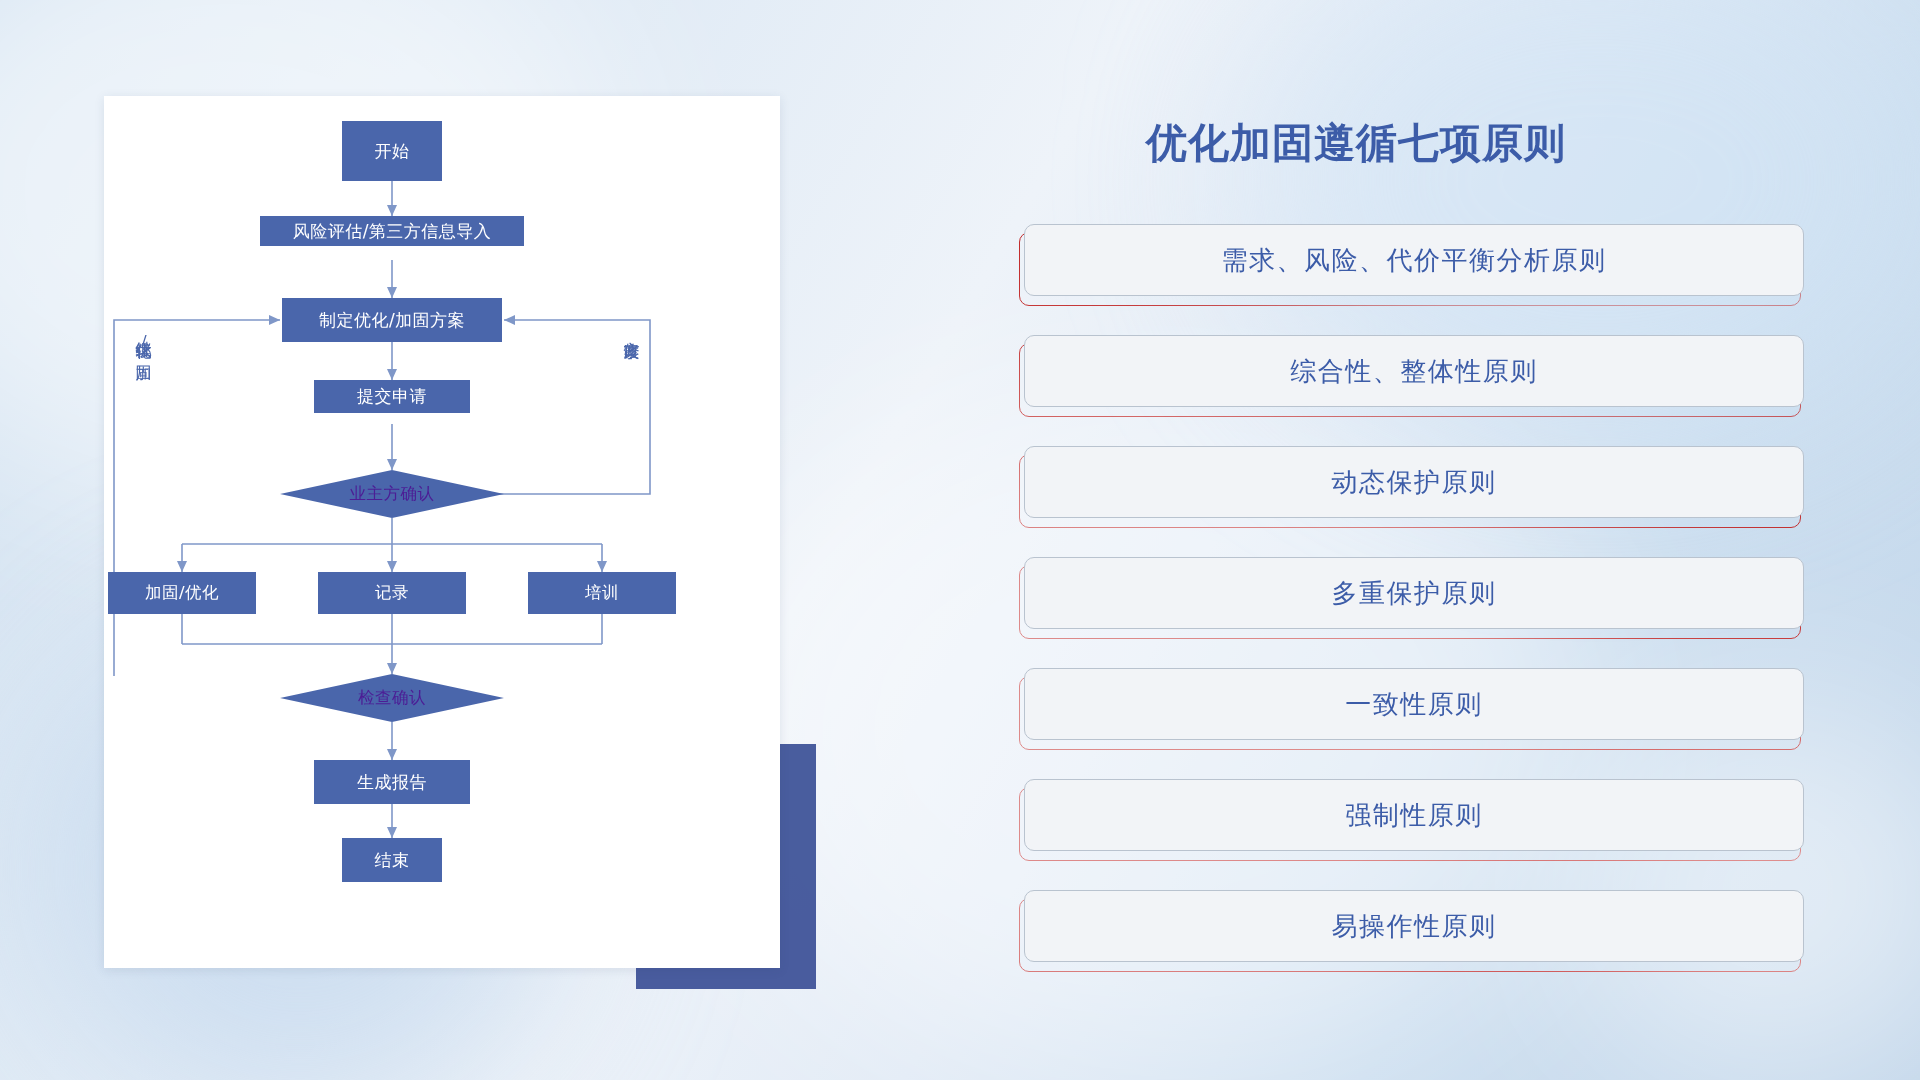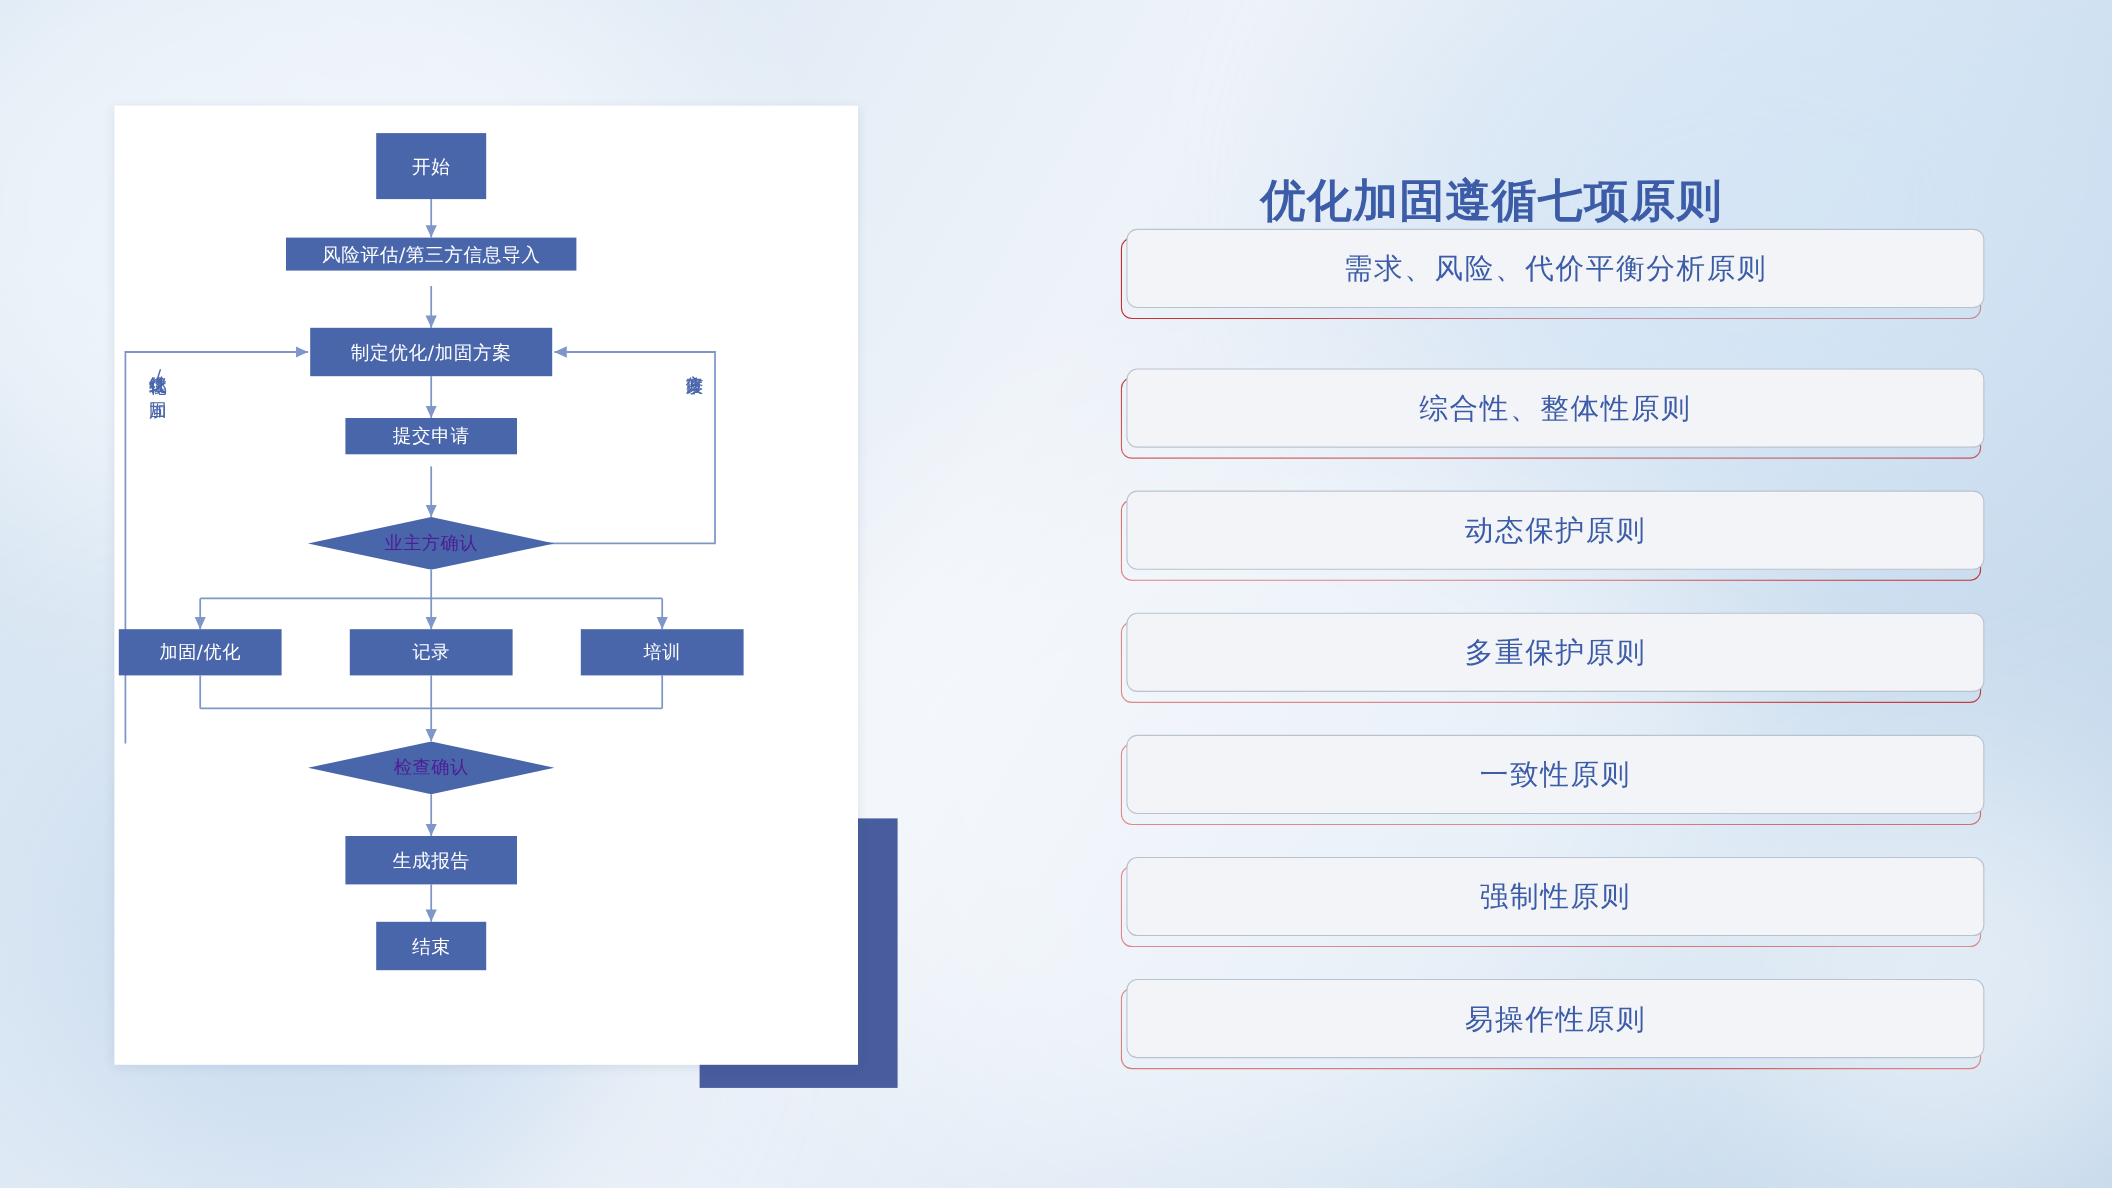--- a/index.html
+++ b/index.html
@@ -61,21 +61,20 @@
     text-orientation: upright;
     letter-spacing: 1px;
   }
 
   
   #right-panel { position: absolute; left: 1000px; top: 96px; width: 820px; height: 900px; }
   #right-title {
     position: absolute; left: 146px; top: 20px;
     font-size: 41px; font-weight: 700; color: #3c5ca8;
     letter-spacing: 1px;
-    margin-top: 39px;
   }
   .principle {
     position: absolute; left: 24px; width: 780px; height: 72px;
     background: #f2f4f7;
     border: 1px solid #b9c3cf;
     border-radius: 10px;
     display: flex; align-items: center; justify-content: center;
     color: #3c5ca8;
     font-size: 26px;
     letter-spacing: 1.5px;
@@ -174,20 +173,20 @@
   </div>
 
   <div class="node" style="left:210px; top:664px; width:156px; height:44px;">生成报告</div>
 
   <div class="node" style="left:238px; top:742px; width:100px; height:44px;">结束</div>
 </div>
 
 <div id="right-panel">
   <div id="right-title">优化加固遵循七项原则</div>
 
-  <div class="principle" style="top:112px;">需求、风险、代价平衡分析原则</div>
+  <div class="principle" style="top:128px;">需求、风险、代价平衡分析原则</div>
   <div class="principle" style="top:239px;">综合性、整体性原则</div>
   <div class="principle" style="top:350px;">动态保护原则</div>
   <div class="principle" style="top:461px;">多重保护原则</div>
   <div class="principle" style="top:572px;">一致性原则</div>
   <div class="principle" style="top:683px;">强制性原则</div>
   <div class="principle" style="top:794px;">易操作性原则</div>
 </div>
 
 </body></html>

